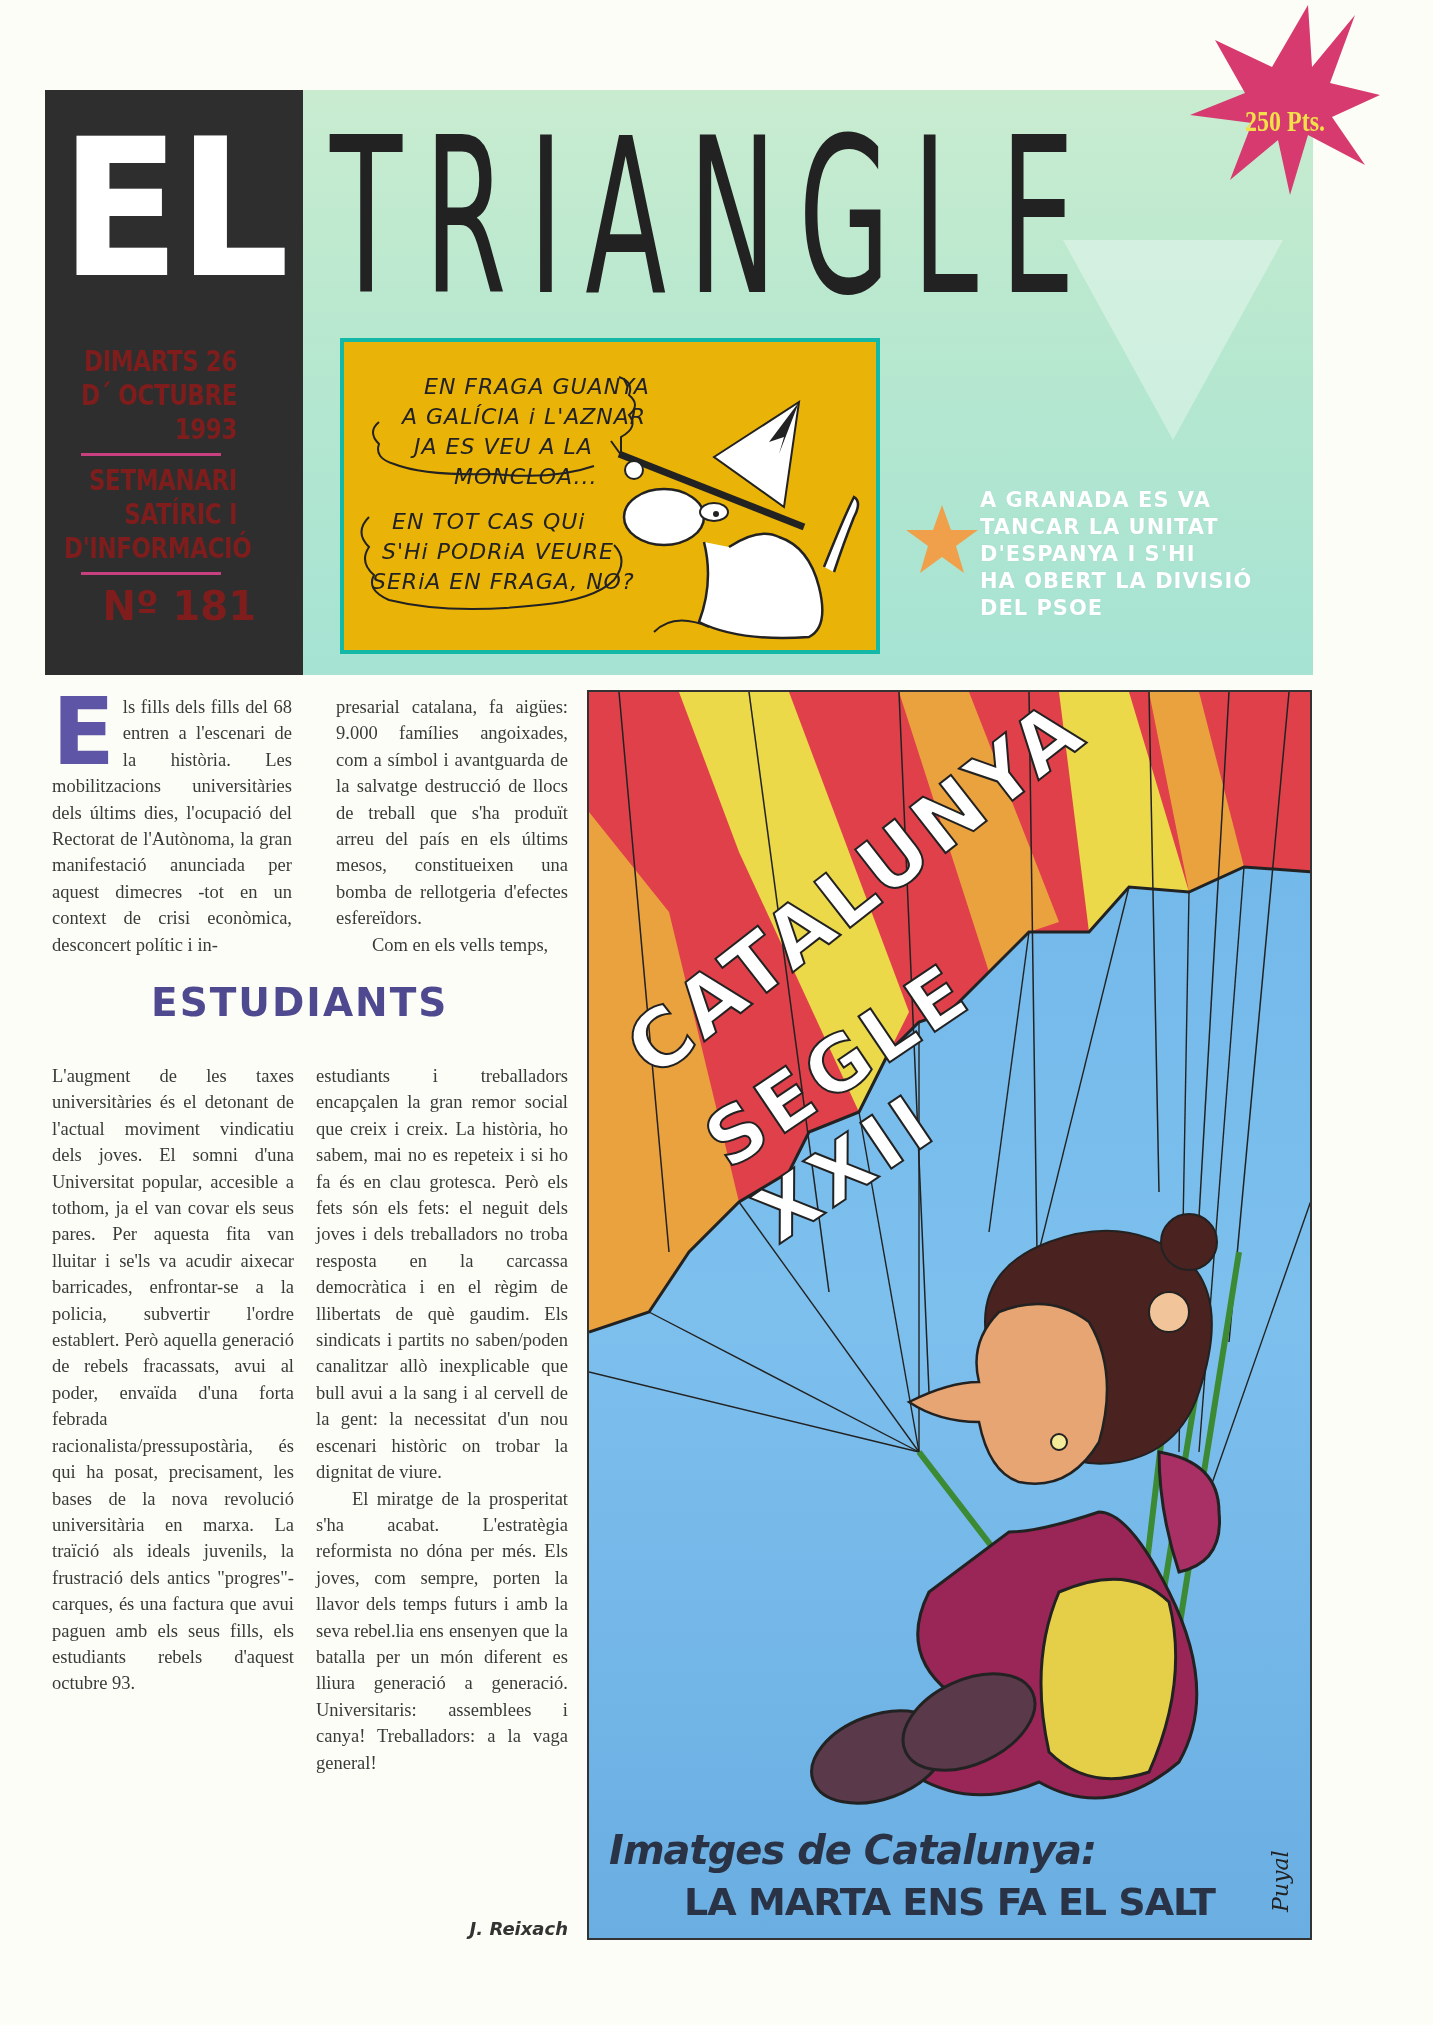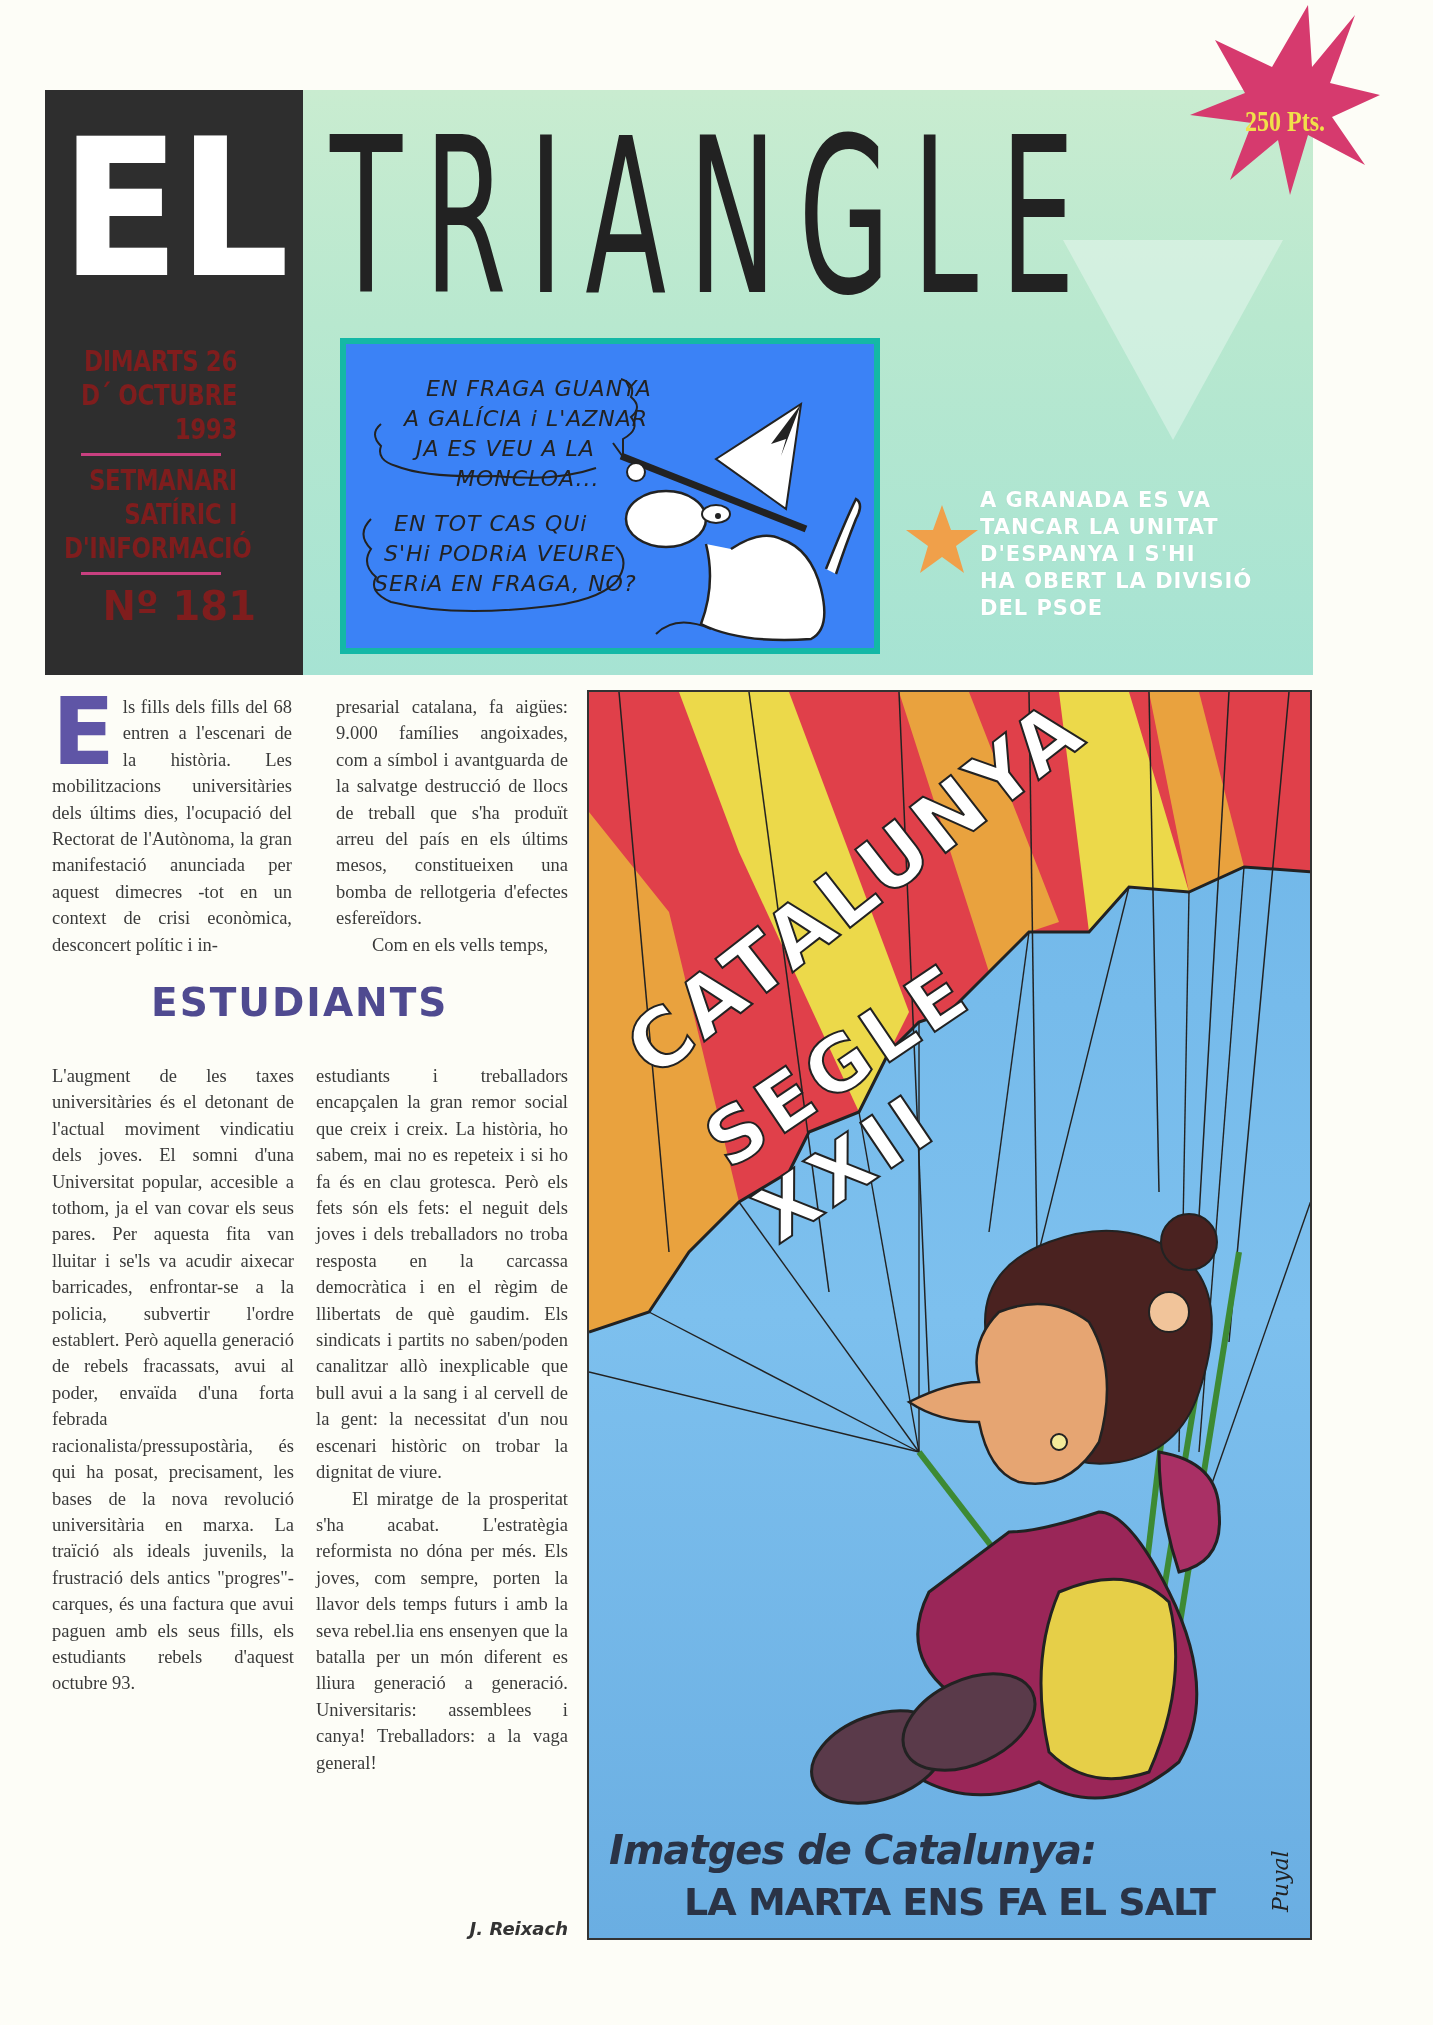--- a/index.html
+++ b/index.html
@@ -49,21 +49,21 @@
     position:absolute; left:1190px; top:5px; width:190px; height:190px;
   }
   .price-label {
     position:absolute; left:1210px; top:104px; width:150px; text-align:center;
     font-family:"Liberation Serif", serif; font-weight:bold; font-size:30px;
     color:#f1e04a; transform:scaleX(0.8);
   }
   
   .cartoon {
     position:absolute; left:340px; top:338px; width:540px; height:316px;
-    background:#3b82f6; border:6px solid #14b8a6; box-sizing:border-box;
+    background:#eab308; border:4px solid #14b8a6; box-sizing:border-box;
   }
   .bubble {
     position:absolute; font-family:"DejaVu Sans", sans-serif; font-style:italic;
     font-size:22px; line-height:30px; color:#222; letter-spacing:1px;
   }
   .bubble1 { left:50px; top:30px; }
   .bubble2 { left:28px; top:165px; }
   .pennant {
     position:absolute; left:905px; top:328px; width:0; height:0;
   }

